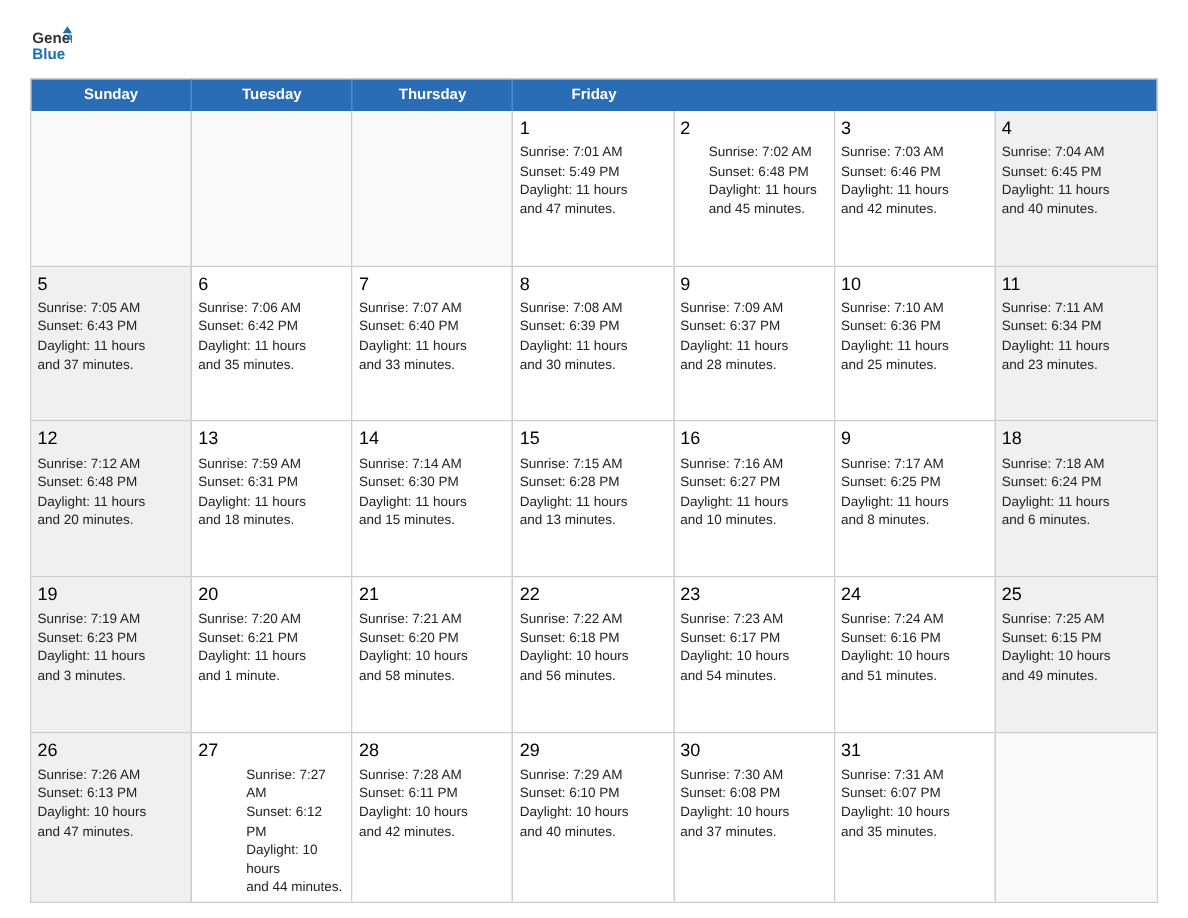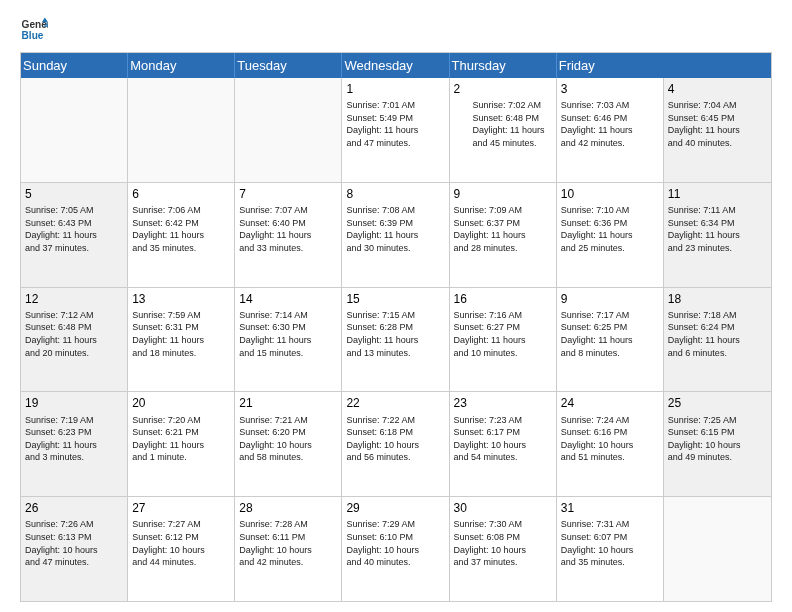--- a/index.html
+++ b/index.html
@@ -51,23 +51,24 @@
       flex-direction: column;
       border: 1px solid #ccc;
     }
     .cal-header-row {
       display: grid;
       grid-template-columns: repeat(7, 1fr);
       background: #2a6db5;
     }
     .cal-header-cell {
       color: #fff;
+      text-align: center;
       padding: 5px 2px;
-      font-size: 13px;
-      font-weight: normal;
+      font-size: 10px;
+      font-weight: bold;
       border-right: 1px solid #4a8dd5;
     }
     .cal-header-cell:last-child { border-right: none; }
     .cal-body {
       flex: 1;
       display: flex;
       flex-direction: column;
     }
     .cal-row {
       display: grid;
@@ -115,23 +116,21 @@
     </div>
     <div class="title-block">
       <h1></h1>
       <h2></h2>
     </div>
   </div>
 
   <div class="calendar">
     <div class="cal-header-row">
     <div class="cal-header-cell">Sunday</div>
-        <div class="cal-header-cell">Monday</div>
         <div class="cal-header-cell">Tuesday</div>
-        <div class="cal-header-cell">Wednesday</div>
         <div class="cal-header-cell">Thursday</div>
         <div class="cal-header-cell">Friday</div>
       </div>
     <div class="cal-body">
     <div class="cal-row">
           <div class="cal-cell empty"></div>
           <div class="cal-cell empty"></div>
           <div class="cal-cell empty"></div>
           <div class="cal-cell">
             <span class="day-num">1</span>
@@ -318,21 +317,21 @@
         <div class="cal-row">
           <div class="cal-cell shaded">
             <span class="day-num">26</span>
             <div class="cell-text" style="white-space: pre-line;">Sunrise: 7:26 AM
 Sunset: 6:13 PM
 Daylight: 10 hours
 and 47 minutes.</div>
           </div>
           <div class="cal-cell">
             <span class="day-num">27</span>
-            <div class="cell-text" style="white-space: pre-line;">Sunrise: 7:27 AM
+            <div class="cell-text" style="white-space: pre-line; margin-left: 32px;">Sunrise: 7:27 AM
 Sunset: 6:12 PM
 Daylight: 10 hours
 and 44 minutes.</div>
           </div>
           <div class="cal-cell">
             <span class="day-num">28</span>
             <div class="cell-text" style="white-space: pre-line;">Sunrise: 7:28 AM
 Sunset: 6:11 PM
 Daylight: 10 hours
 and 42 minutes.</div>

